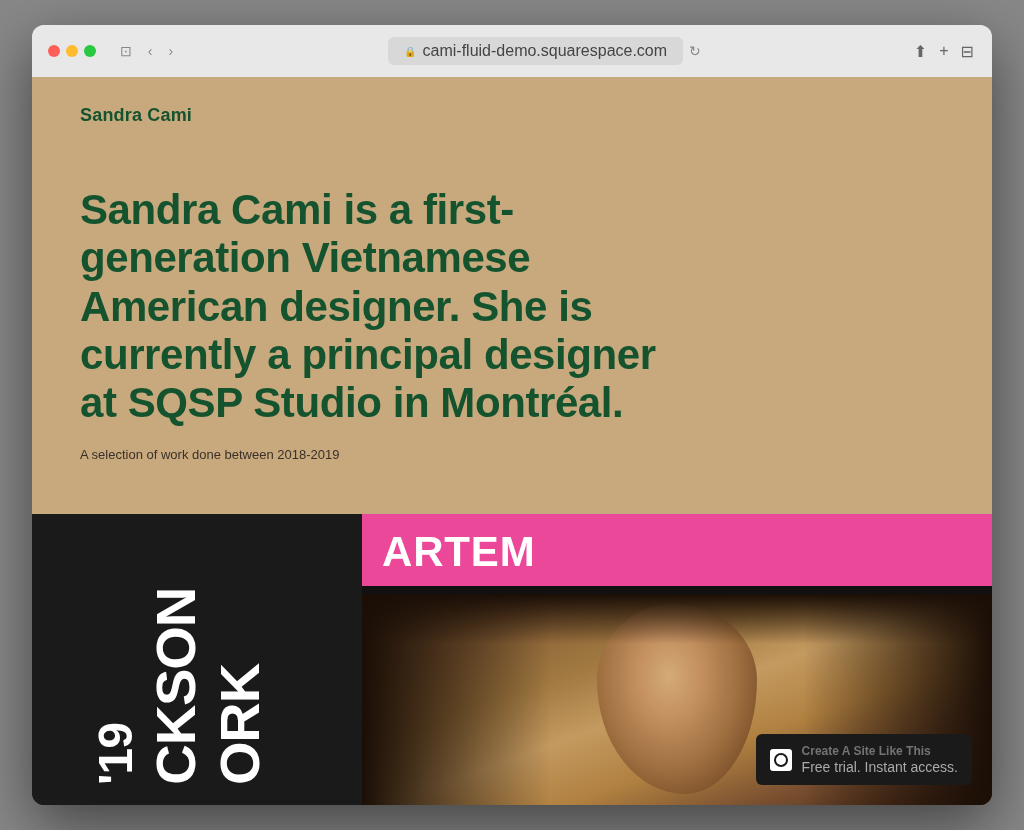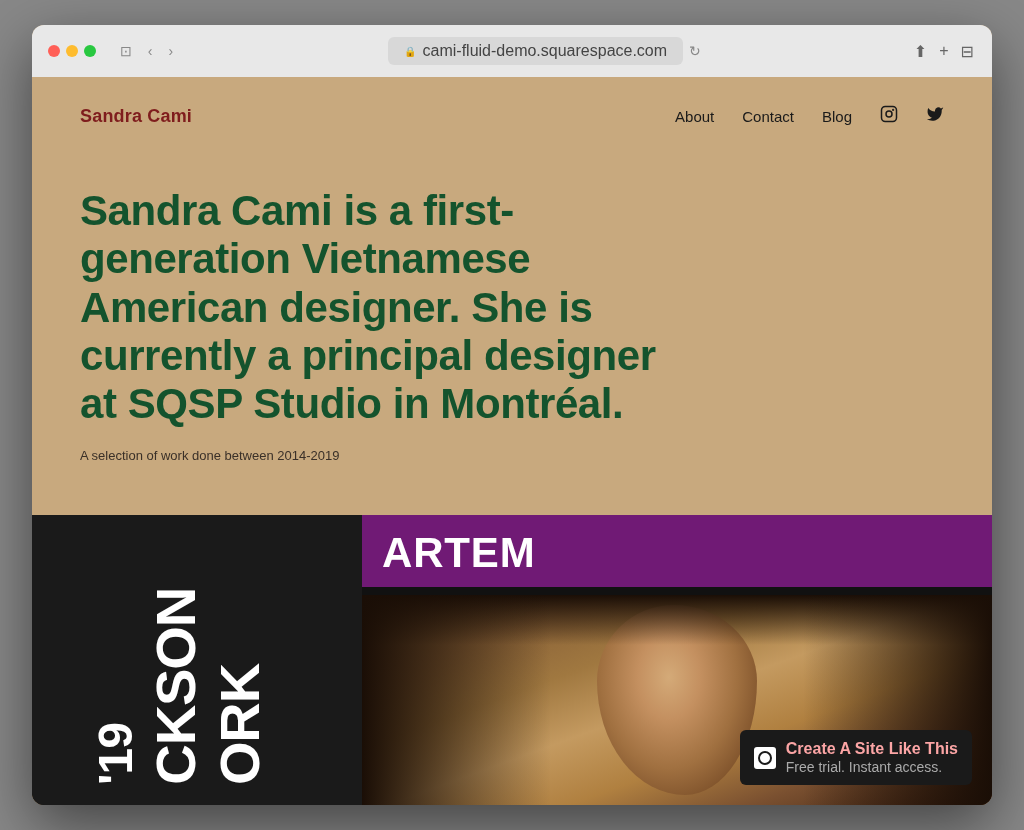--- a/index.html
+++ b/index.html
@@ -132,21 +132,21 @@
     .site-header {
       display: flex;
       justify-content: space-between;
       align-items: center;
       padding: 28px 48px 20px;
     }
 
     .site-logo {
       font-size: 18px;
       font-weight: 700;
-      color: #7f1d1d;
+      color: #14532d;
       letter-spacing: 0.01em;
     }
 
     .site-nav {
       display: flex;
       align-items: center;
       gap: 28px;
     }
 
     .nav-link {
@@ -212,21 +212,21 @@
     }
 
     
     .portfolio-card-right {
       flex: 1;
       position: relative;
       overflow: hidden;
     }
 
     .artem-header {
-      background: #701a75;
+      background: #ec4899;
       padding: 14px 20px 10px;
       position: absolute;
       top: 0;
       left: 0;
       right: 0;
       z-index: 2;
     }
 
     .artem-title {
       font-size: 42px;
@@ -268,23 +268,23 @@
       border-radius: 50%;
     }
 
     .sqsp-text-group {
       display: flex;
       flex-direction: column;
       gap: 1px;
     }
 
     .sqsp-main-text {
-      font-size: 16px;
+      font-size: 12px;
       font-weight: 700;
-      color: #fca5a5;
+      color: #737373;
     }
 
     .sqsp-sub-text {
       font-size: 14px;
       color: #aaa;
     }
   </style>
 </head>
 <body>
 
@@ -312,42 +312,25 @@
       <button class="browser-action-btn">⬆</button>
       <button class="browser-action-btn">+</button>
       <button class="browser-action-btn">⊟</button>
     </div>
   </div>
 
   <div class="page-content">
 
     <header class="site-header">
       <div class="site-logo">Sandra Cami</div>
-      <nav class="site-nav">
-        <a class="nav-link">About</a>
-        <a class="nav-link">Contact</a>
-        <a class="nav-link">Blog</a>
-        <span class="nav-icon">
-          <svg width="18" height="18" viewBox="0 0 24 24" fill="none" stroke="#1a1a1a" stroke-width="2" stroke-linecap="round" stroke-linejoin="round">
-            <rect x="2" y="2" width="20" height="20" rx="5" ry="5"></rect>
-            <circle cx="12" cy="12" r="4"></circle>
-            <circle cx="17.5" cy="6.5" r="0.5" fill="#1a1a1a"></circle>
-          </svg>
-        </span>
-        <span class="nav-icon">
-          <svg width="18" height="18" viewBox="0 0 24 24" fill="#1a1a1a">
-            <path d="M23 3a10.9 10.9 0 01-3.14 1.53 4.48 4.48 0 00-7.86 3v1A10.66 10.66 0 013 4s-4 9 5 13a11.64 11.64 0 01-7 2c9 5 20 0 20-11.5a4.5 4.5 0 00-.08-.83A7.72 7.72 0 0023 3z"></path>
-          </svg>
-        </span>
-      </nav>
     </header>
 
     <section class="hero-section">
       <h1 class="hero-headline">Sandra Cami is a first-generation Vietnamese American designer. She is currently a principal designer at SQSP Studio in Montréal.</h1>
-      <p class="hero-subtext">A selection of work done between 2014-2019</p>
+      <p class="hero-subtext">A selection of work done between 2018-2019</p>
     </section>
 
     <div class="portfolio-section">
       <div class="portfolio-inner">
 
         <div class="portfolio-card-left">
           <div style="display:flex; flex-direction:row; align-items:flex-end; position:absolute; bottom:20px; left:60px; gap:8px;">
             <div style="writing-mode:vertical-rl; transform:rotate(180deg); color:white; font-size:48px; font-weight:900; line-height:1; letter-spacing:-0.02em;">'19</div>
             <div style="writing-mode:vertical-rl; transform:rotate(180deg); color:white; font-size:56px; font-weight:900; line-height:1; letter-spacing:-0.02em;">CKSON</div>
             <div style="writing-mode:vertical-rl; transform:rotate(180deg); color:white; font-size:56px; font-weight:900; line-height:1; letter-spacing:-0.02em;">ORK</div>

